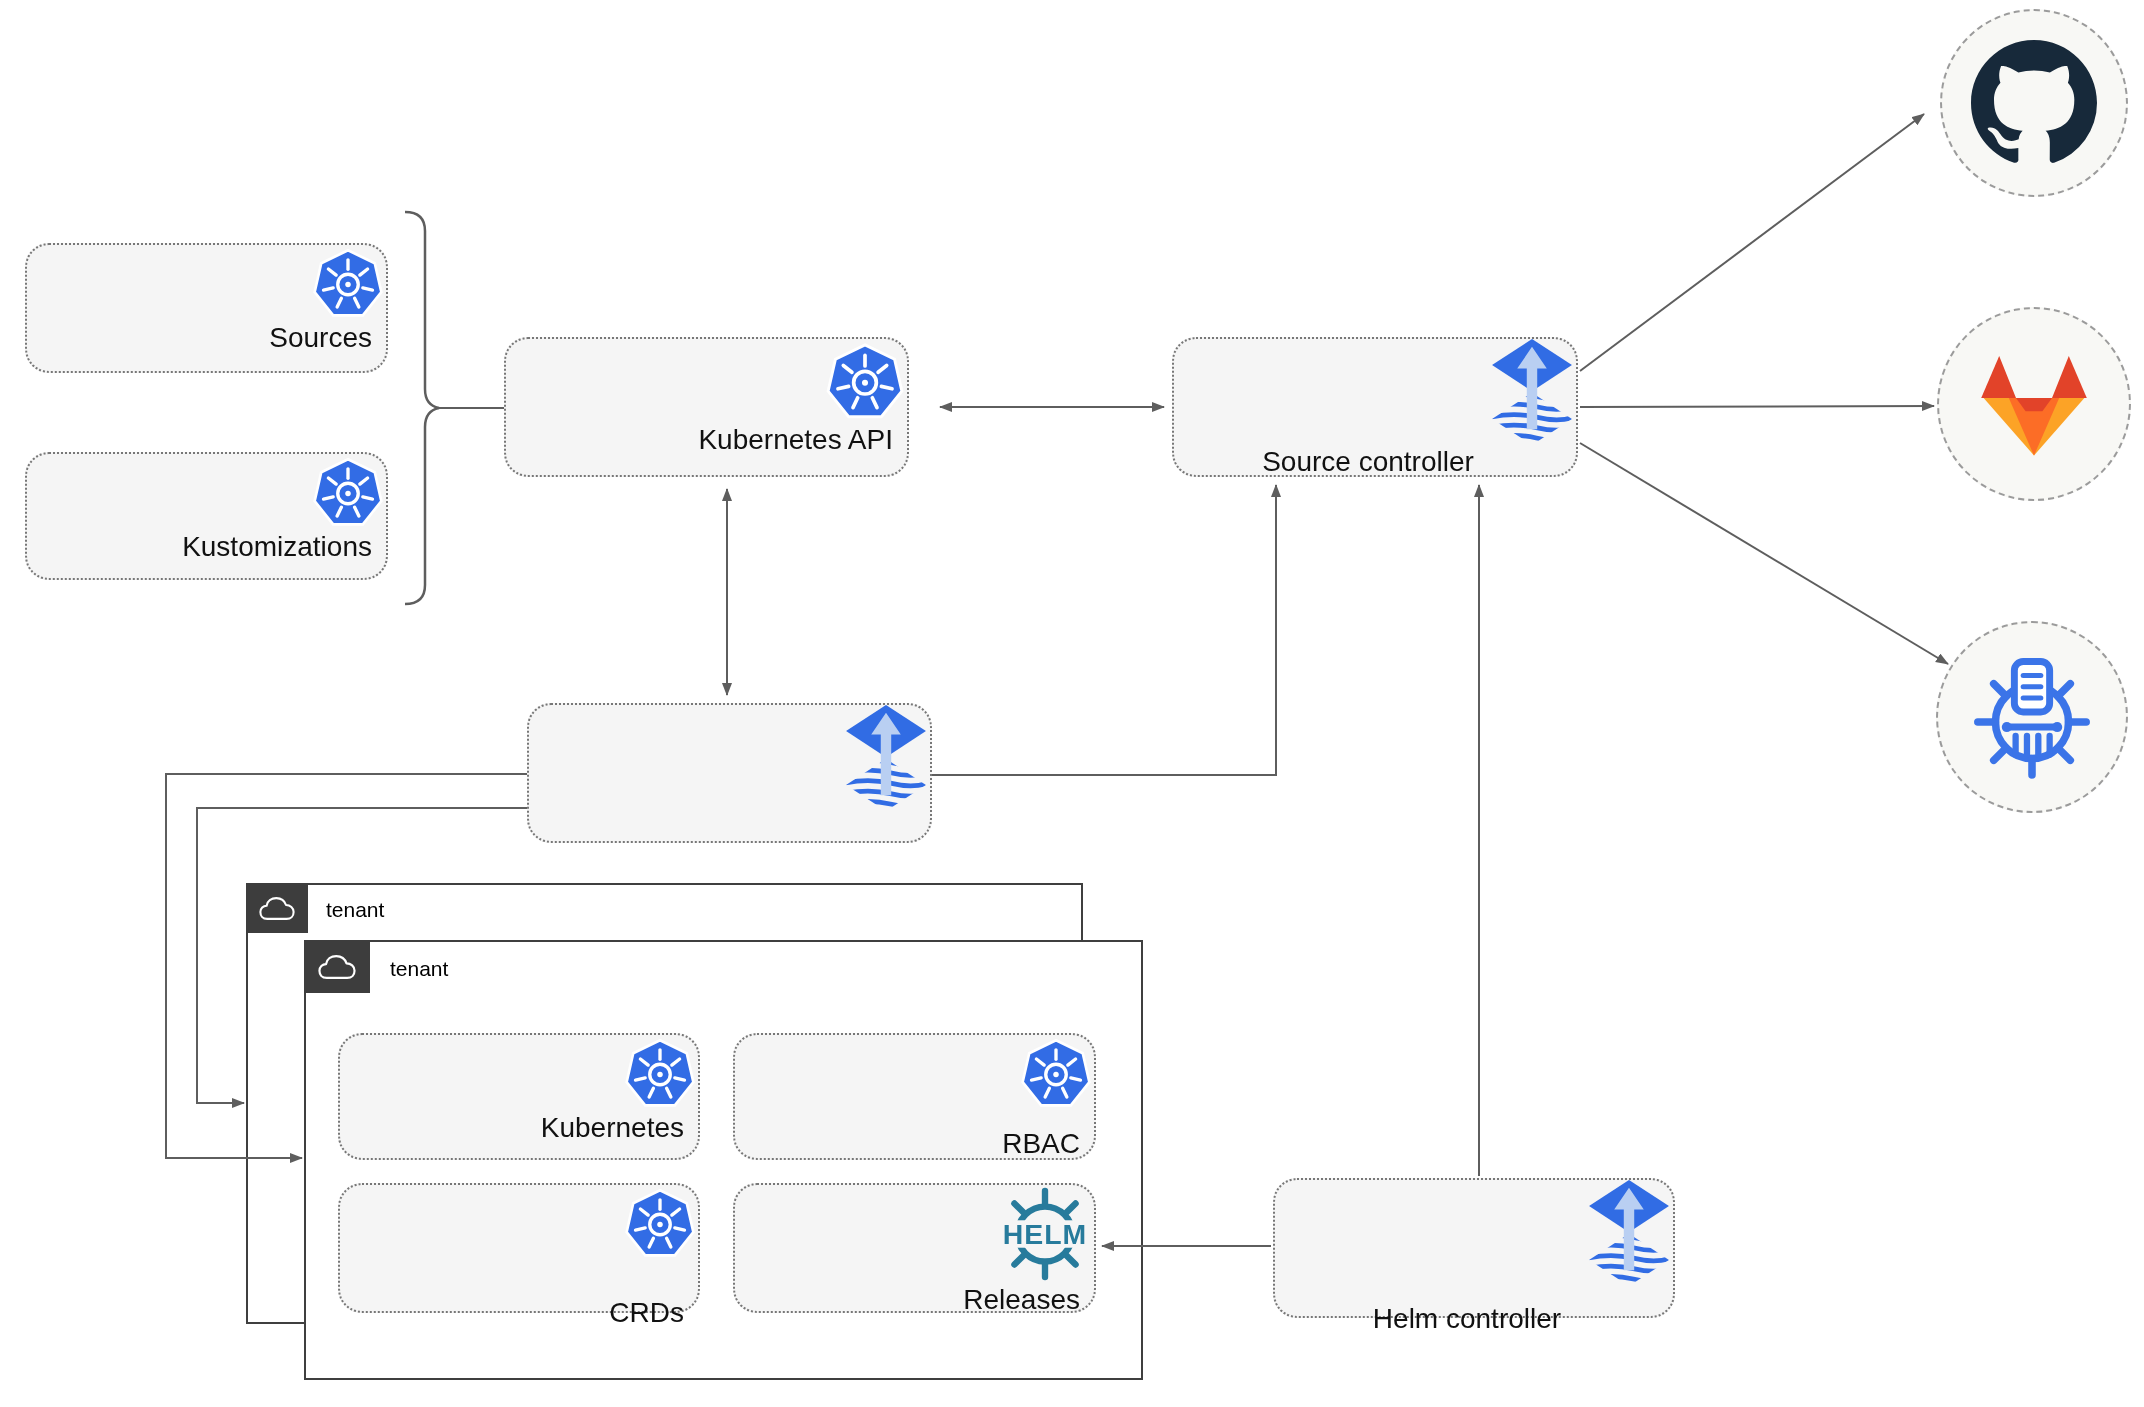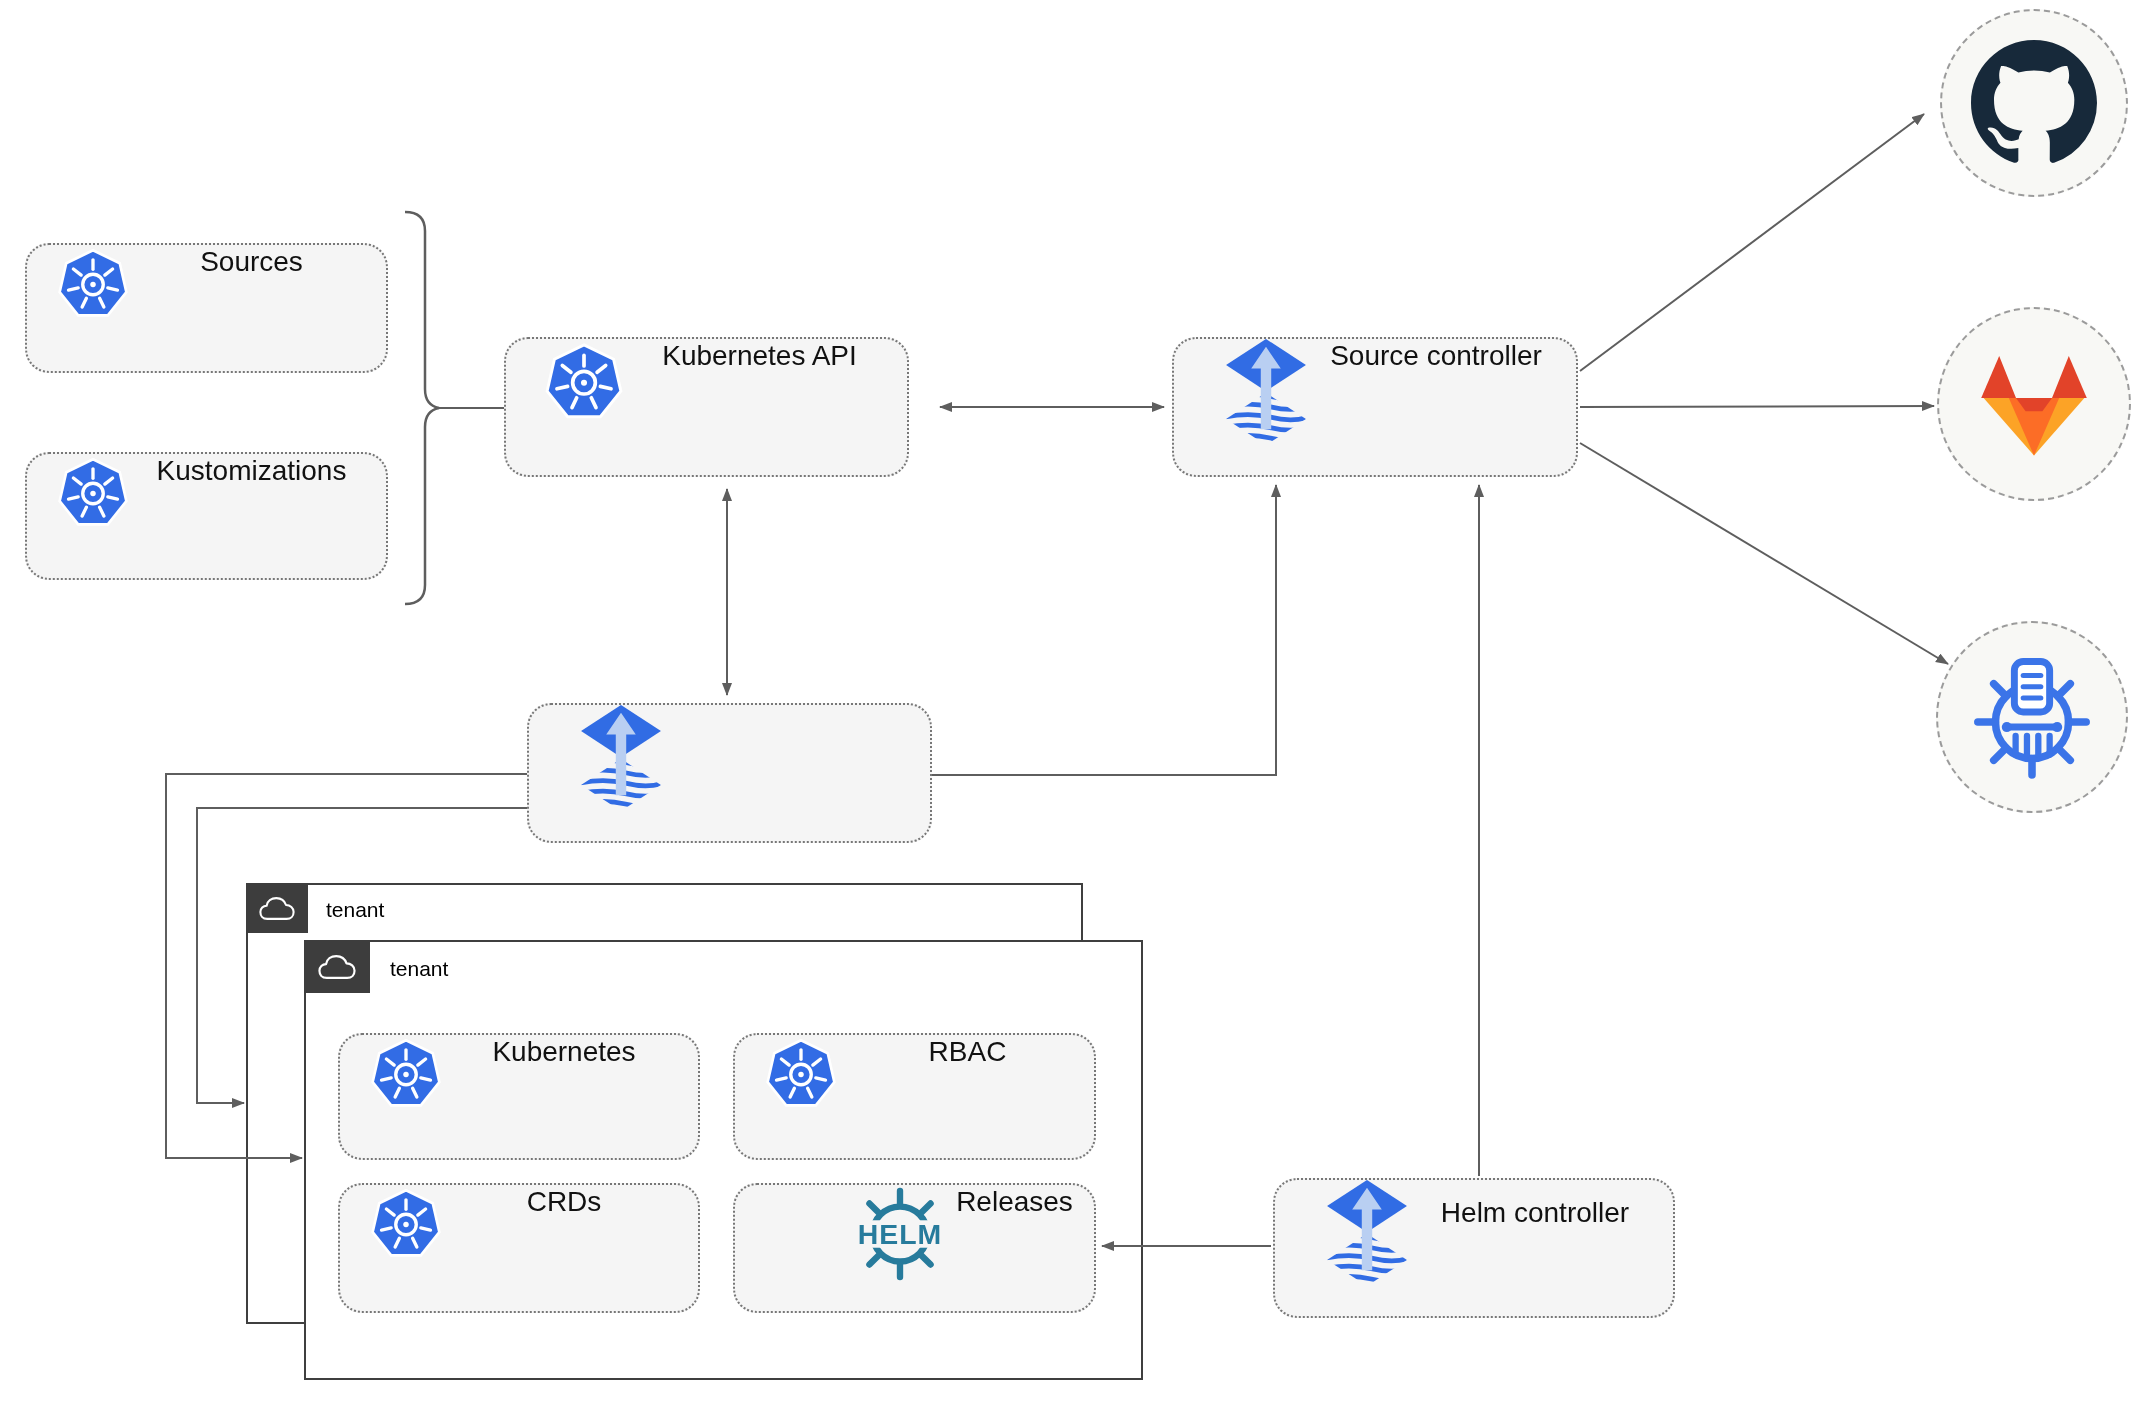--- a/index.html
+++ b/index.html
@@ -1,21 +1,21 @@
 <!DOCTYPE html>
 <html style="--node-fill: #f5f5f5; --line-gray: #5e5e5e; --tenant-tab: #3d3d3d; --kubernetes-blue: #326ce5; --flux-blue: #316ce4; --flux-arrow-light: #b9cff2; --helm-teal: #277b9c; --chartmuseum-blue: #3b74e8; --github-dark: #17293a; --gitlab-red: #e24329; --gitlab-orange: #fc6d26; --gitlab-light: #fca326;"><head>
 <meta charset="utf-8">
 <style>
   html,body{margin:0;padding:0;background:#ffffff;}
   body{position:relative;width:2144px;height:1407px;overflow:hidden;
        font-family:"Liberation Sans","DejaVu Sans",sans-serif;color:#1a1a1a;}
 
   
   .node{position:absolute;background:var(--node-fill);border:2px dotted #777;
-        border-radius:24px;display:flex;align-items:flex-start;z-index:40;box-sizing:border-box;}
+        border-radius:24px;display:flex;align-items:flex-end;z-index:40;box-sizing:border-box;flex-direction:column;}
   .node-label{flex:1;text-align:center;font-size:28px;line-height:34px;color:#111;padding-right:14px;}
   .node-icon{flex:0 0 auto;display:flex;align-items:center;justify-content:center;}
 
   
   .tenant{position:absolute;background:#ffffff;border:2px solid #3f3f3f;box-sizing:border-box;}
   .tenant-tab{position:absolute;left:-2px;top:-2px;background:var(--tenant-tab);
               display:flex;align-items:center;justify-content:center;}
   .tenant-label{position:absolute;top:0;font-size:21px;color:#000;line-height:50px;}
 
   
@@ -250,21 +250,21 @@
 
 <div class="node" style="left:733px;top:1033px;width:363px;height:127px;gap:16px;">
   <span class="node-icon" style="margin-left:28px;">
     <svg width="76" height="76" viewBox="0 0 100 100">
         <use href="#k8s-logo"></use>
       </svg>
     </span>
   <span class="node-label">RBAC</span>
 </div>
 
-<div class="node" style="left:338px;top:1183px;width:362px;height:130px;">
+<div class="node" style="left:338px;top:1183px;width:362px;height:130px;gap:35px;">
   <span class="node-icon" style="margin-left:28px;">
     <svg width="76" height="76" viewBox="0 0 100 100">
         <use href="#k8s-logo"></use>
       </svg>
     </span>
   <span class="node-label">CRDs</span>
 </div>
 
 <div class="node" style="left:733px;top:1183px;width:363px;height:130px;">
   <span class="node-icon" style="margin-left:116px;">

